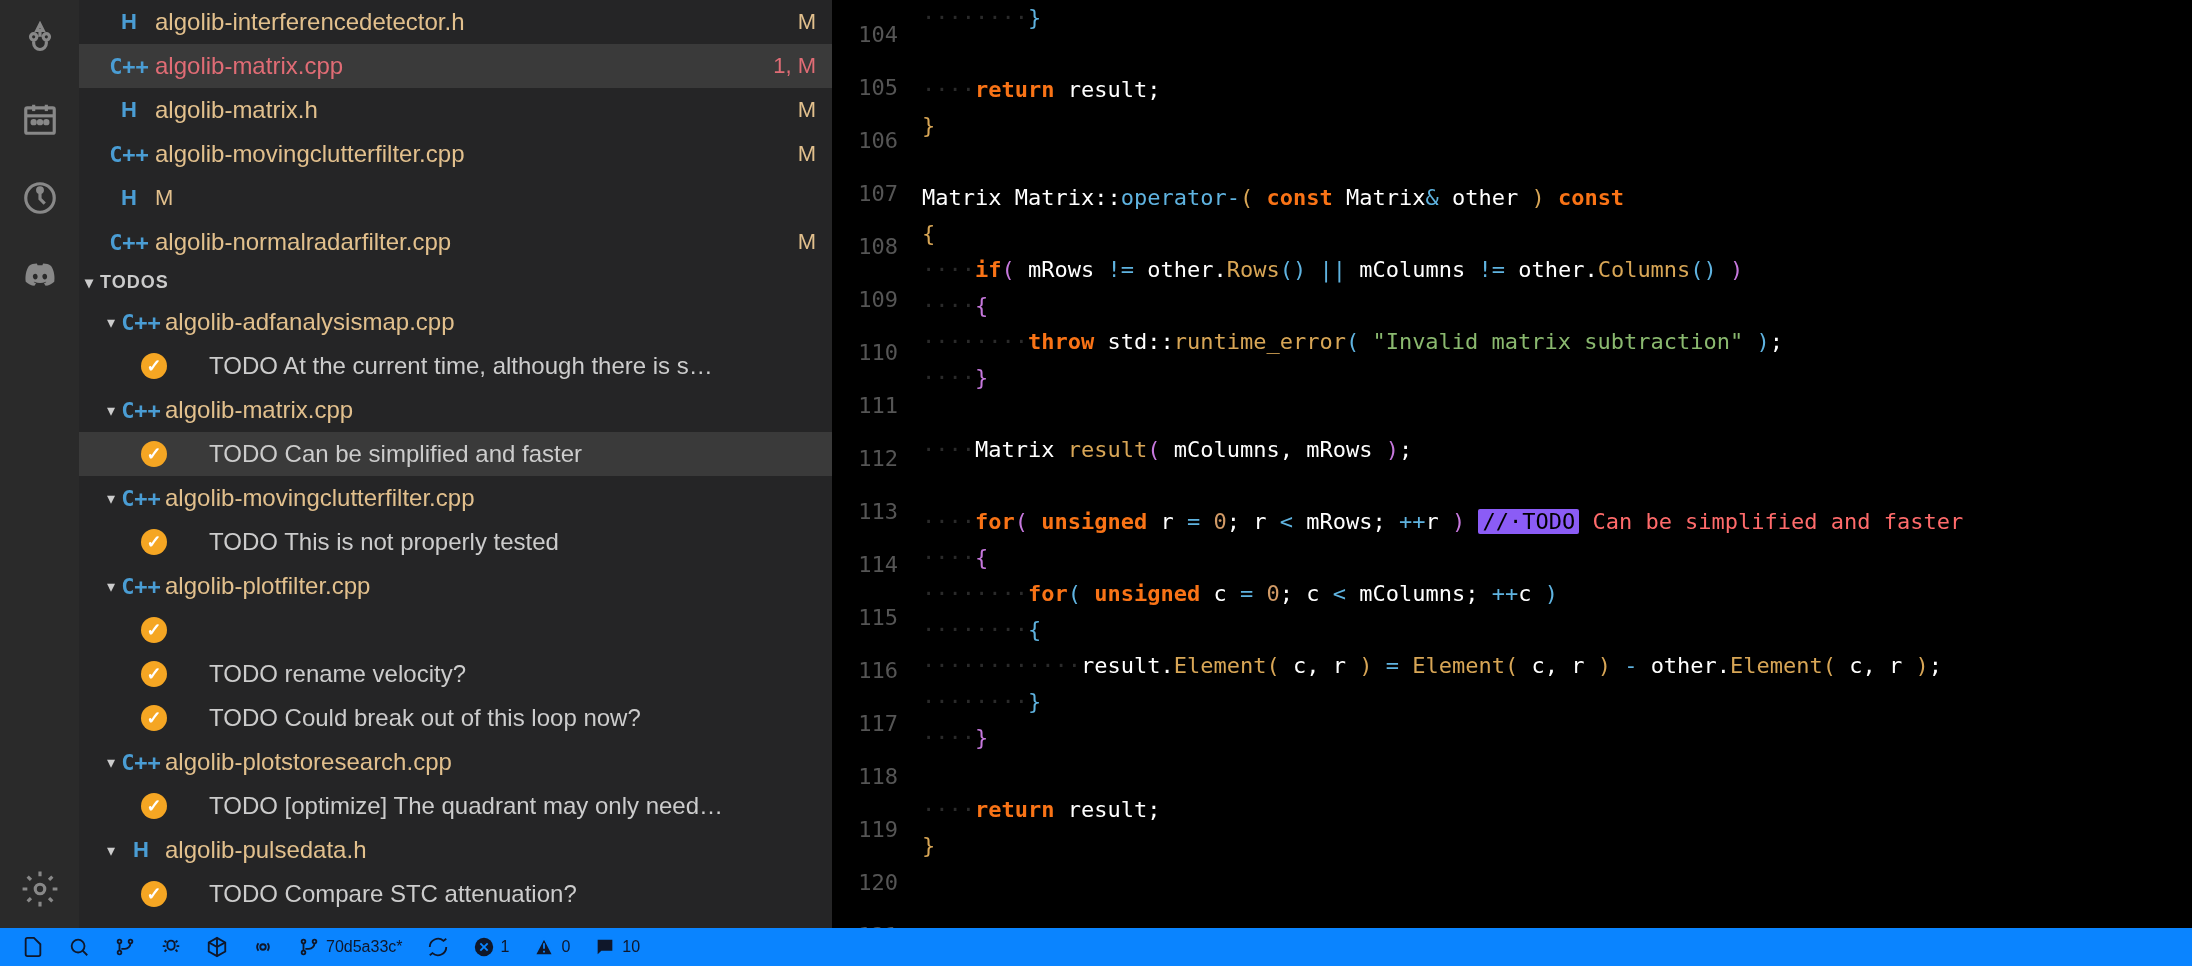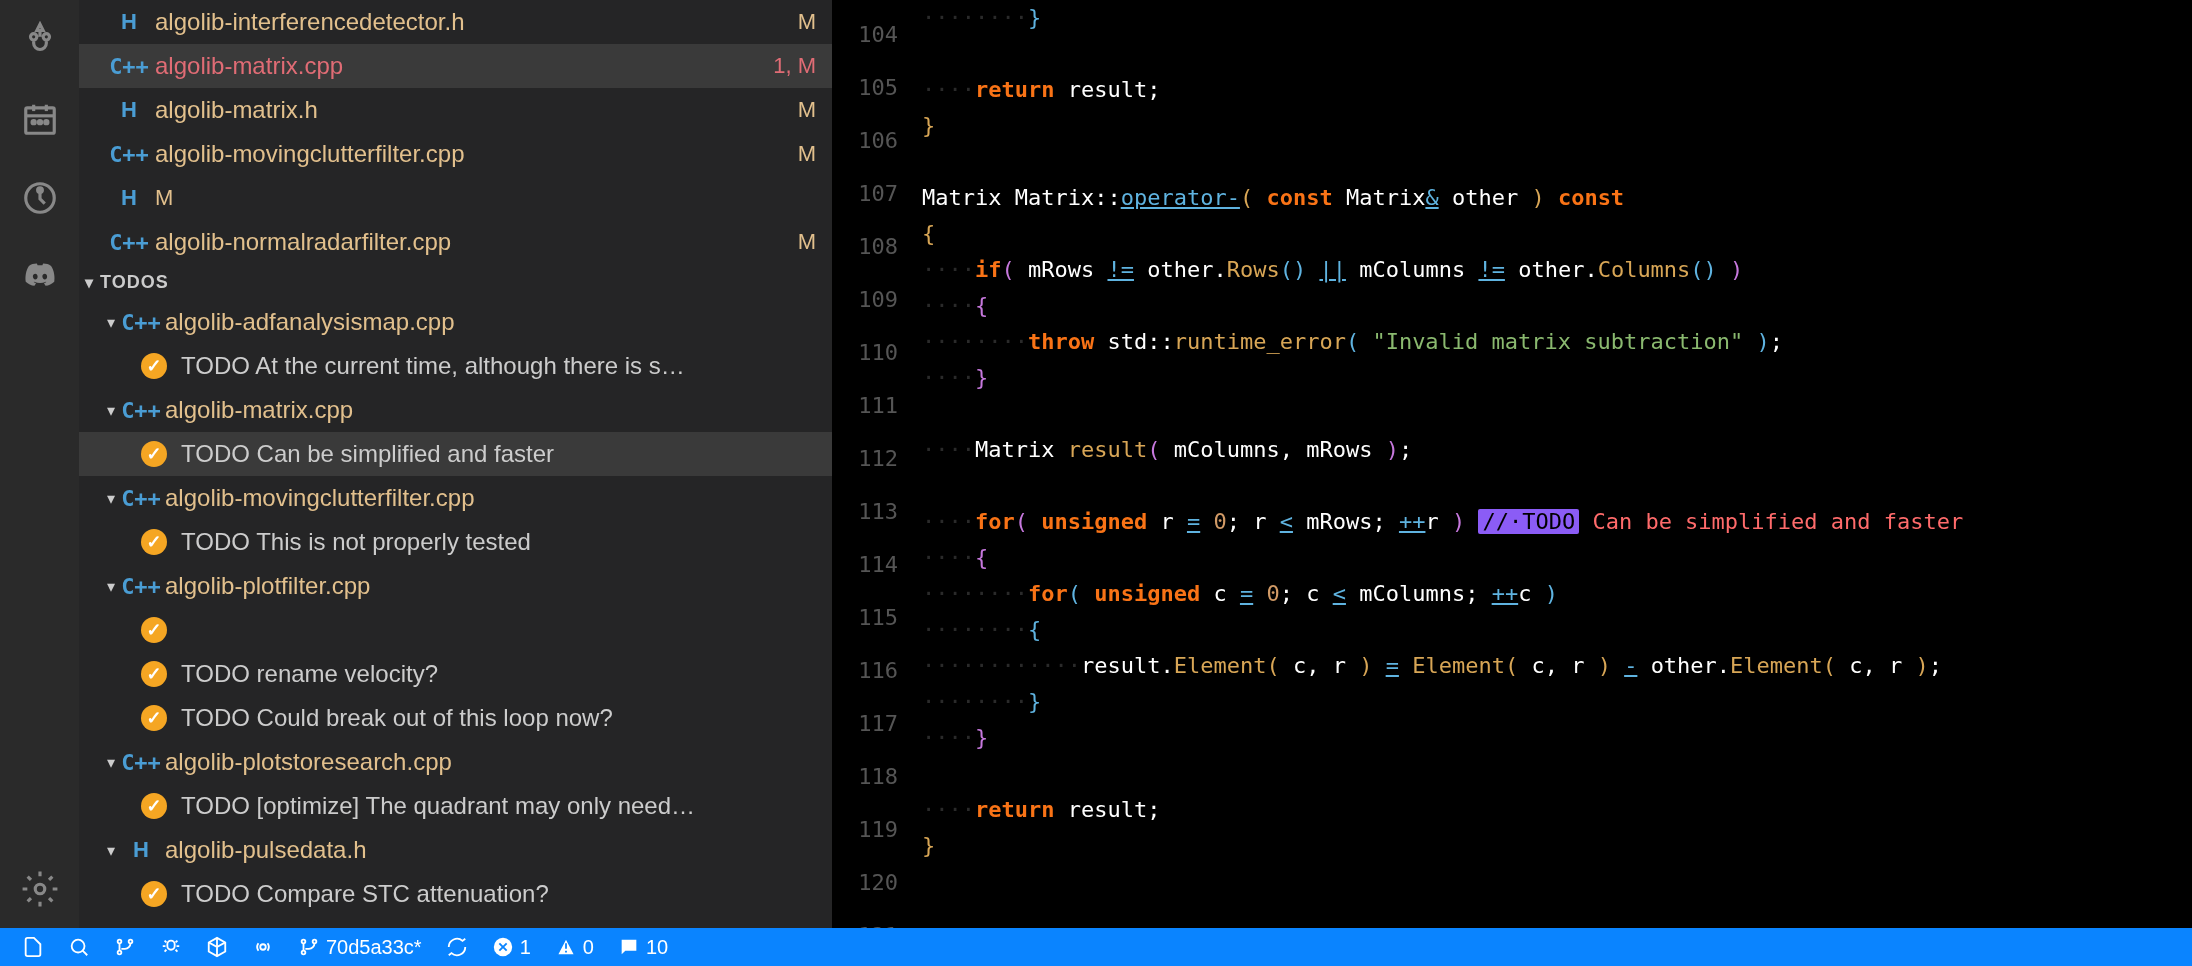--- a/index.html
+++ b/index.html
@@ -131,20 +131,21 @@
     content: "✓";
     color: #fff;
     font-size: 18px;
     font-weight: bold;
   }
   .todo-text {
     color: #ccc;
     overflow: hidden;
     text-overflow: ellipsis;
     white-space: nowrap;
+    margin-left: 28px;
   }
 
   
   .editor {
     flex: 1;
     background: #000;
     display: flex;
     font-family: "Menlo","Consolas",monospace;
     font-size: 22px;
     line-height: 36px;
@@ -164,42 +165,42 @@
     white-space: pre;
     color: #ddd;
   }
   .code .line { height: 36px; }
   .ws { color: #2a2a2a; }
   .tok-type { color: #fff; }
   .tok-ident { color: #fff; }
   .tok-func { color: #d8a656; }
   .tok-kw { color: #f97316; font-weight: bold; }
   .tok-num { color: #d19a66; }
-  .tok-op { color: #5fb3e0; text-decoration: underline; }
+  .tok-op { color: #5fb3e0; }
   .tok-punc { color: #fff; }
   .tok-string { color: #8ab96f; }
   .tok-comment { color: #ff6b6b; }
   .todo-badge {
     background: #8b5cf6;
     color: #000;
     padding: 0 4px;
     border-radius: 2px;
   }
   .brace-y { color: #d8a656; }
   .brace-p { color: #c678dd; }
   .brace-b { color: #5fb3e0; }
 
   
   .status-bar {
     height: 38px;
     background: #0a84ff;
-    color: #ffffff;
-    display: flex;
-    align-items: center;
-    font-size: 20px;
+    color: #0f172a;
+    display: flex;
+    align-items: center;
+    font-size: 16px;
     padding: 0 10px;
   }
   .status-item {
     display: flex;
     align-items: center;
     padding: 0 12px;
     height: 100%;
     cursor: pointer;
     gap: 6px;
   }

